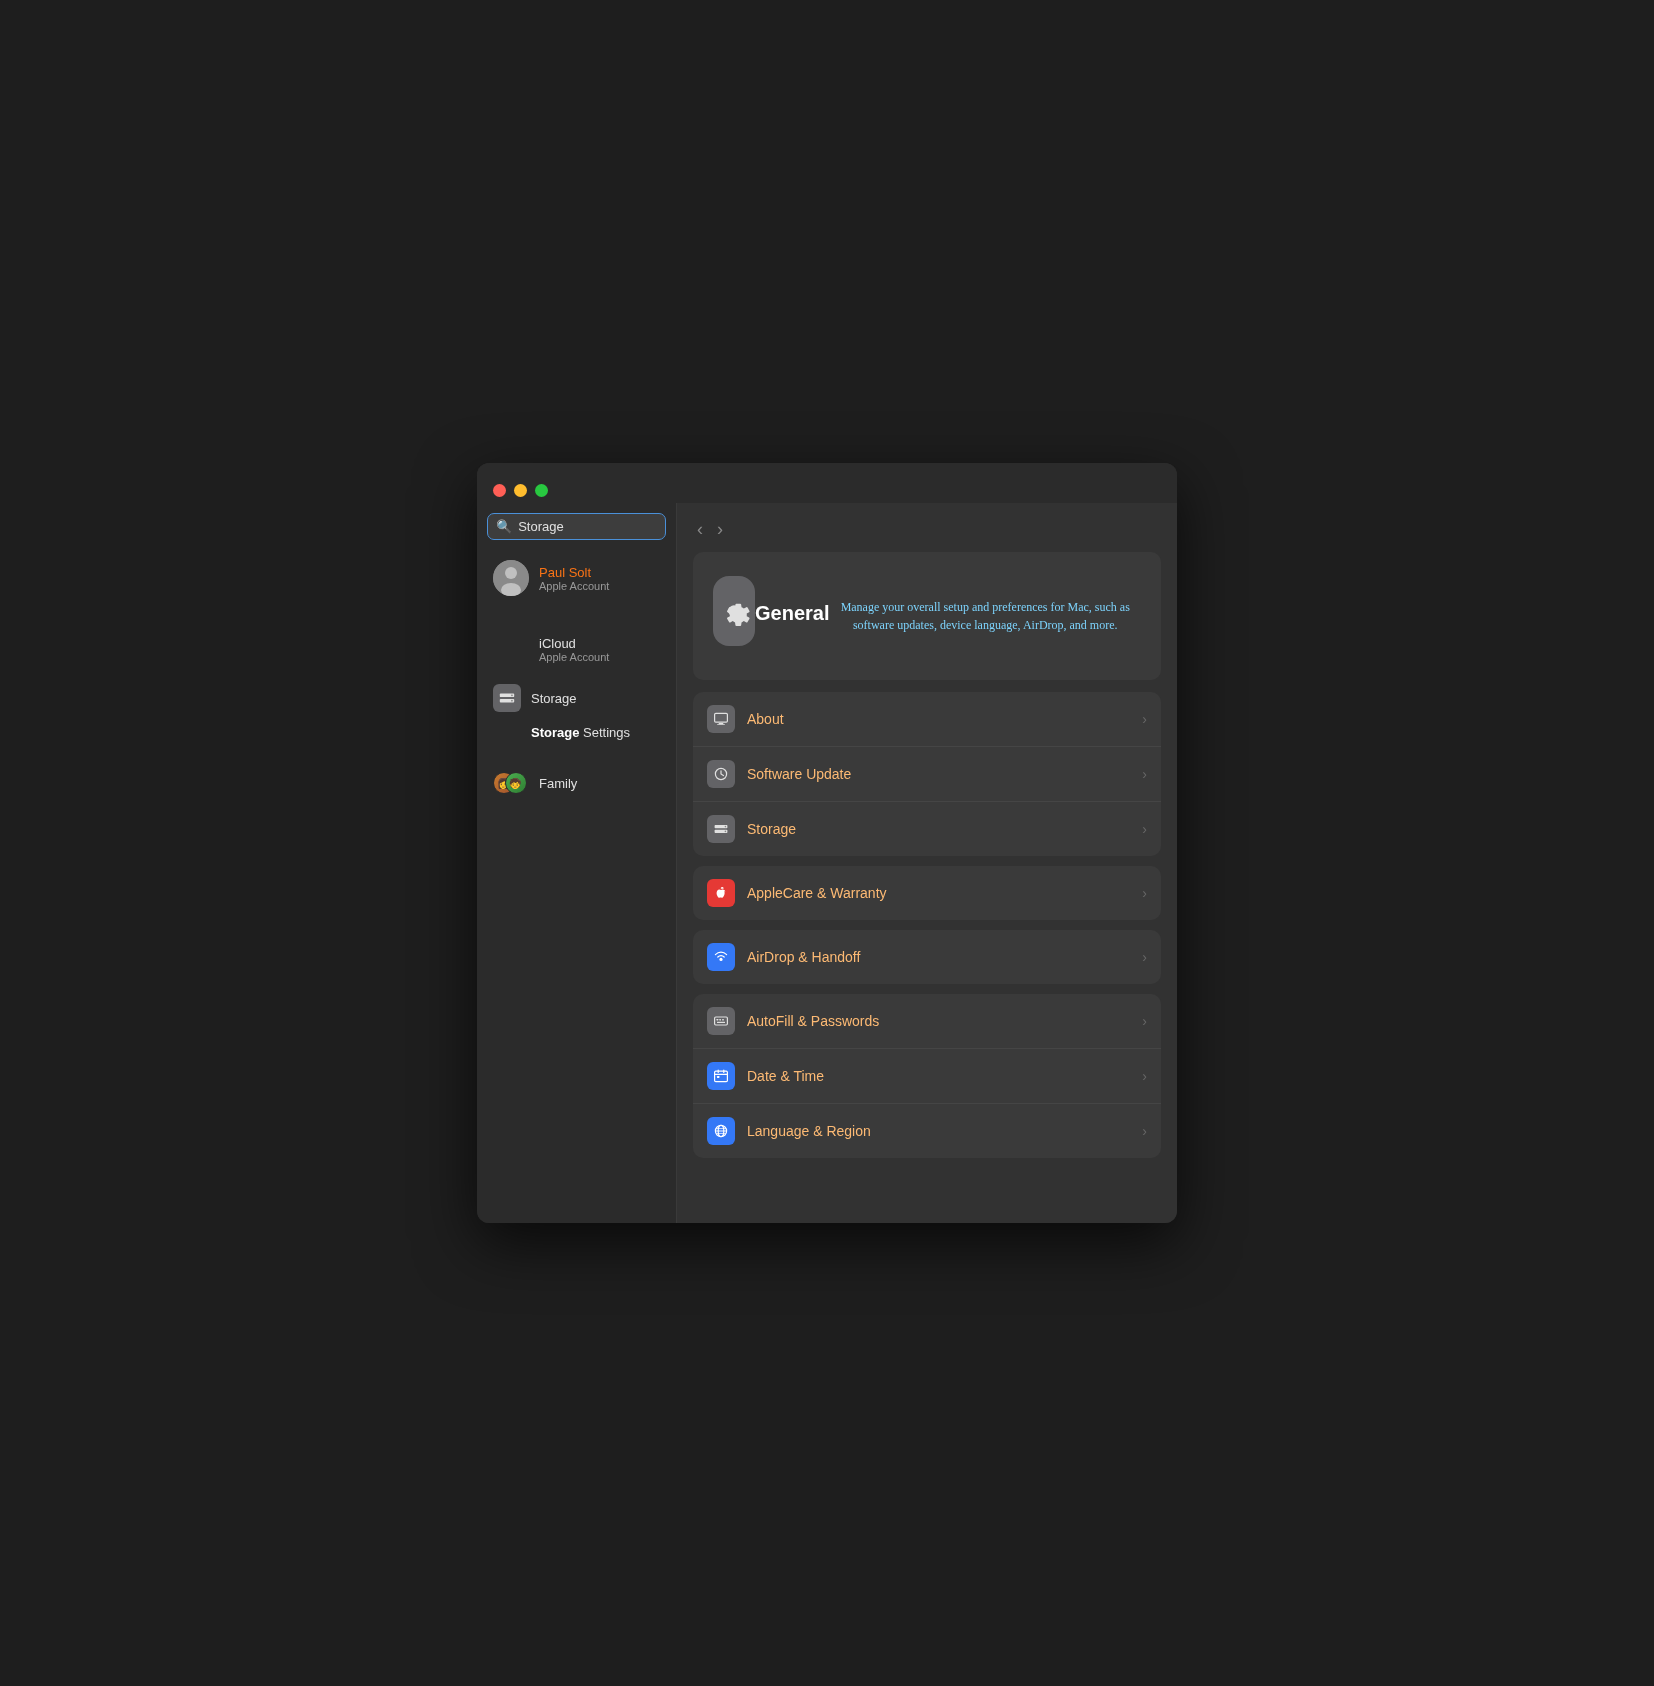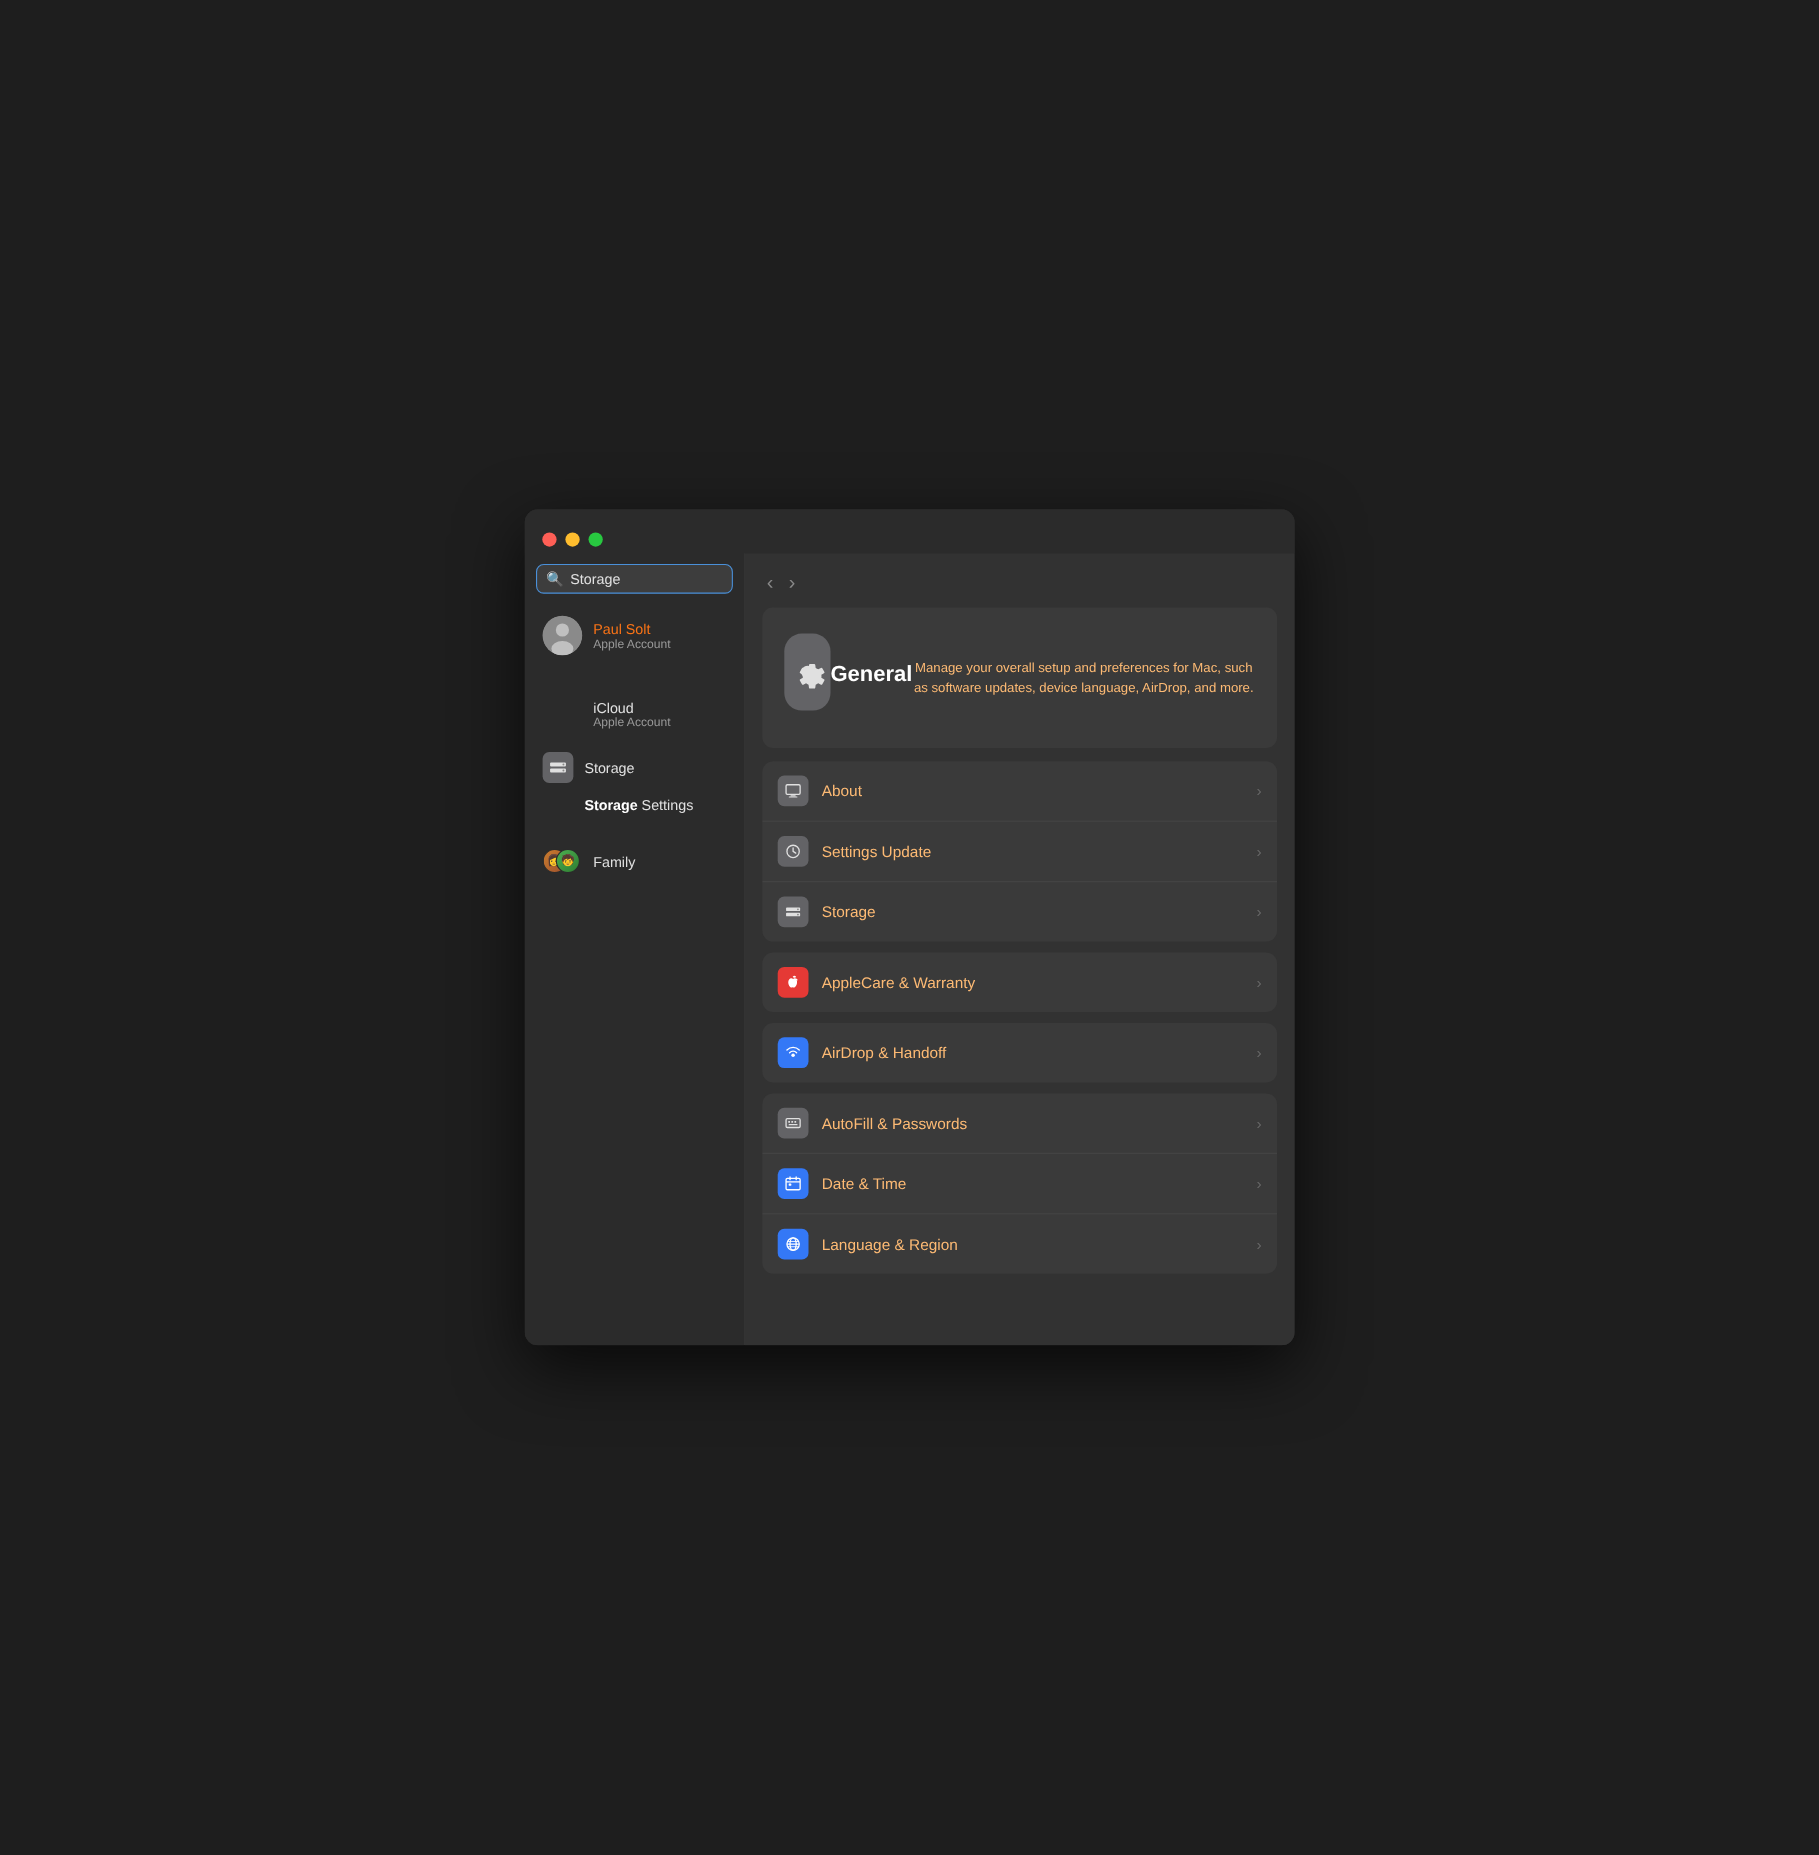--- a/index.html
+++ b/index.html
@@ -310,25 +310,26 @@
     }
 
     .general-title {
       color: #ffffff;
       font-size: 20px;
       font-weight: 700;
       margin-bottom: 6px;
     }
 
     .general-desc {
-      color: #fdba74;
+      color: #7dd3fc;
       font-size: 12px;
       text-align: center;
       max-width: 340px;
       line-height: 1.5;
+      font-family: Liberation Serif, serif;
     }
 
     
     .settings-group {
       background: #3a3a3a;
       border-radius: 10px;
       margin-bottom: 10px;
       overflow: hidden;
     }
 
@@ -480,21 +481,21 @@
             <span class="settings-row-label">About</span>
             <span class="chevron">›</span>
           </div>
           <div class="settings-row">
             <div class="settings-row-icon icon-gray">
               <svg viewBox="0 0 20 20" width="16" height="16" fill="#e0e0e0">
                 <circle cx="10" cy="10" r="7" fill="none" stroke="#e0e0e0" stroke-width="1.5"></circle>
                 <path d="M10 6v4l3 2" stroke="#e0e0e0" stroke-width="1.5" fill="none" stroke-linecap="round"></path>
               </svg>
             </div>
-            <span class="settings-row-label">Settings Update</span>
+            <span class="settings-row-label">Software Update</span>
             <span class="chevron">›</span>
           </div>
           <div class="settings-row">
             <div class="settings-row-icon icon-gray">
               <svg viewBox="0 0 20 20" width="16" height="16" fill="#e0e0e0">
                 <rect x="2" y="5" width="16" height="4" rx="1"></rect>
                 <rect x="2" y="11" width="16" height="4" rx="1"></rect>
                 <circle cx="15.5" cy="7" r="1" fill="#888"></circle>
                 <circle cx="15.5" cy="13" r="1" fill="#888"></circle>
               </svg>

